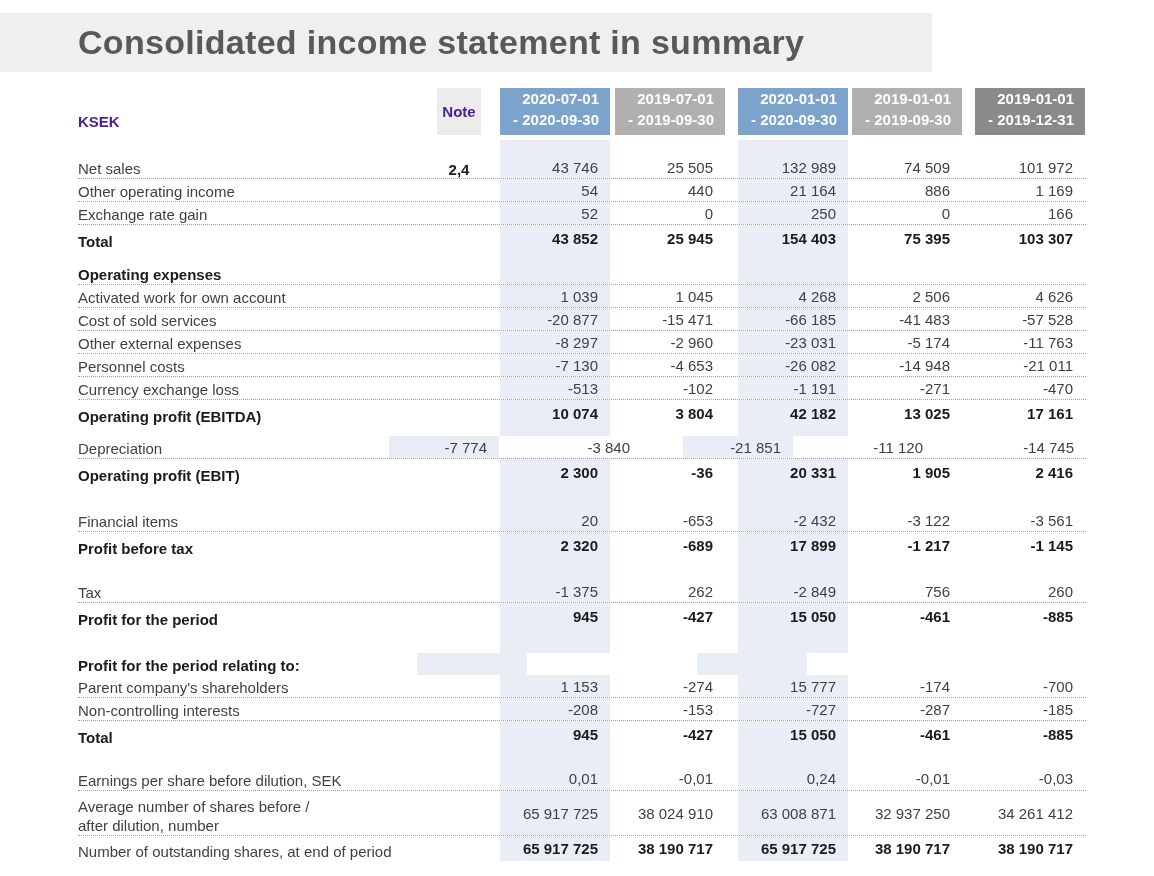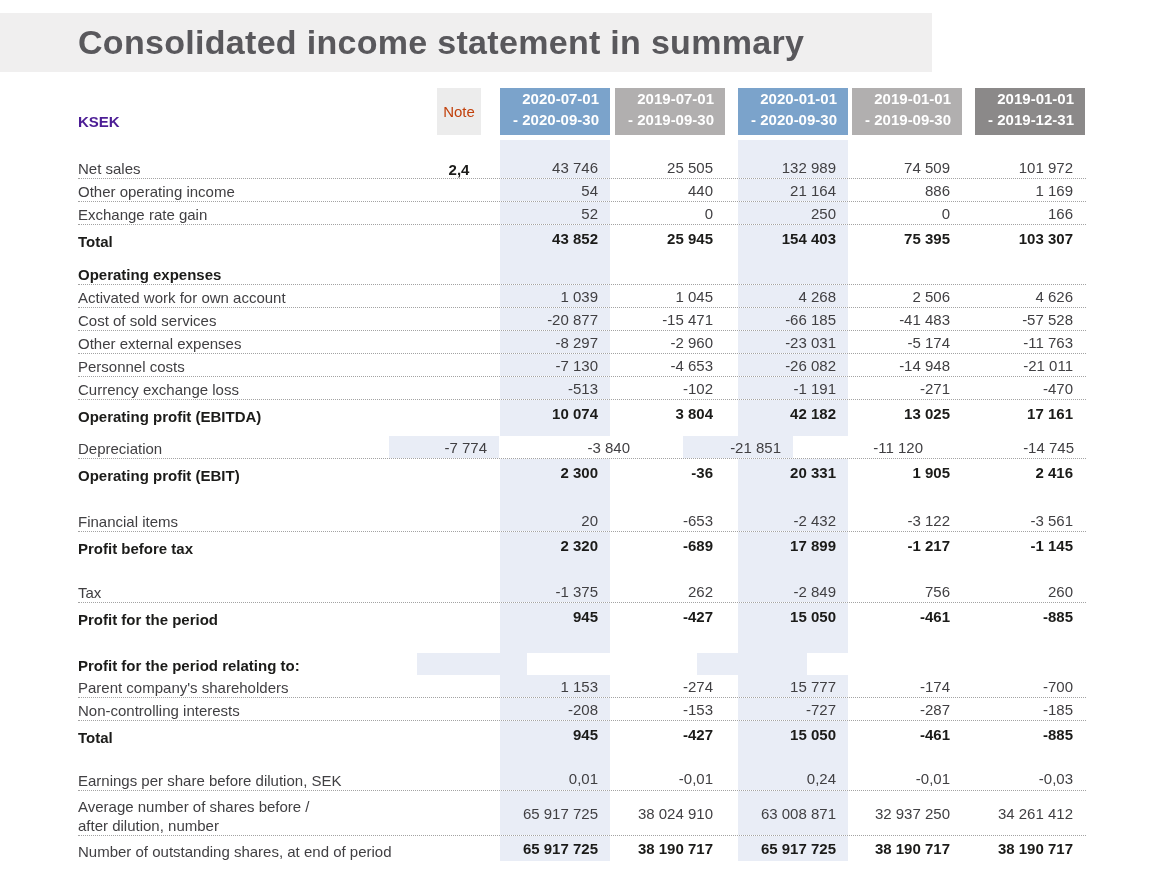--- a/index.html
+++ b/index.html
@@ -24,21 +24,21 @@
   .label-col { width:359px; box-sizing:border-box; }
   .head-row .label-col {
     display:flex; align-items:flex-end; padding-bottom:5px;
     font-weight:bold; font-size:15px; color:#4c1d95;
   }
   .note-col {
     width:44px; box-sizing:border-box; flex:none;
   }
   .head-row .note-col {
     background:#ececec; display:flex; align-items:center; justify-content:center;
-    font-weight:normal; font-size:15px; color:#c2410c;
+    font-weight:bold; font-size:15px; color:#4c1d95;
   }
   .val-col { width:110px; box-sizing:border-box; flex:none; }
   .m1 { margin-left:19px; } .m2 { margin-left:5px; } .m3 { margin-left:13px; }
   .m4 { margin-left:4px; }  .m5 { margin-left:13px; }
   .head-box {
     display:flex; flex-direction:column; align-items:flex-end;
     padding-right:11px; color:#ffffff; font-weight:bold; font-size:15px; line-height:21px;
   }
   .head-box.blue     { background:#7ba3cb; }
   .head-box.gray     { background:#b1afaf; }

